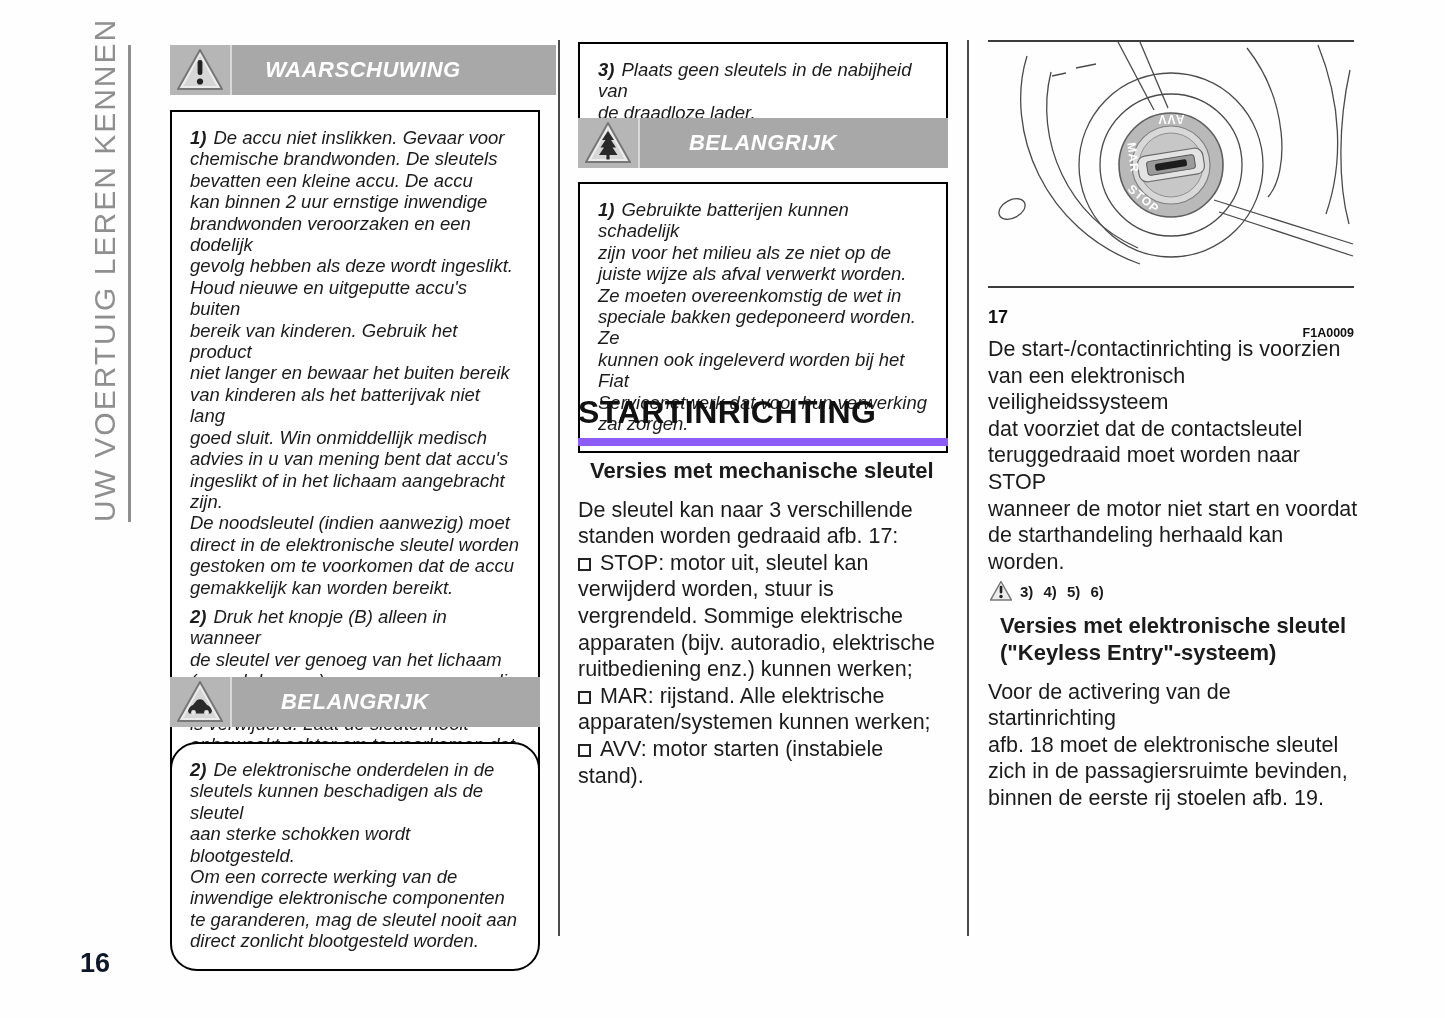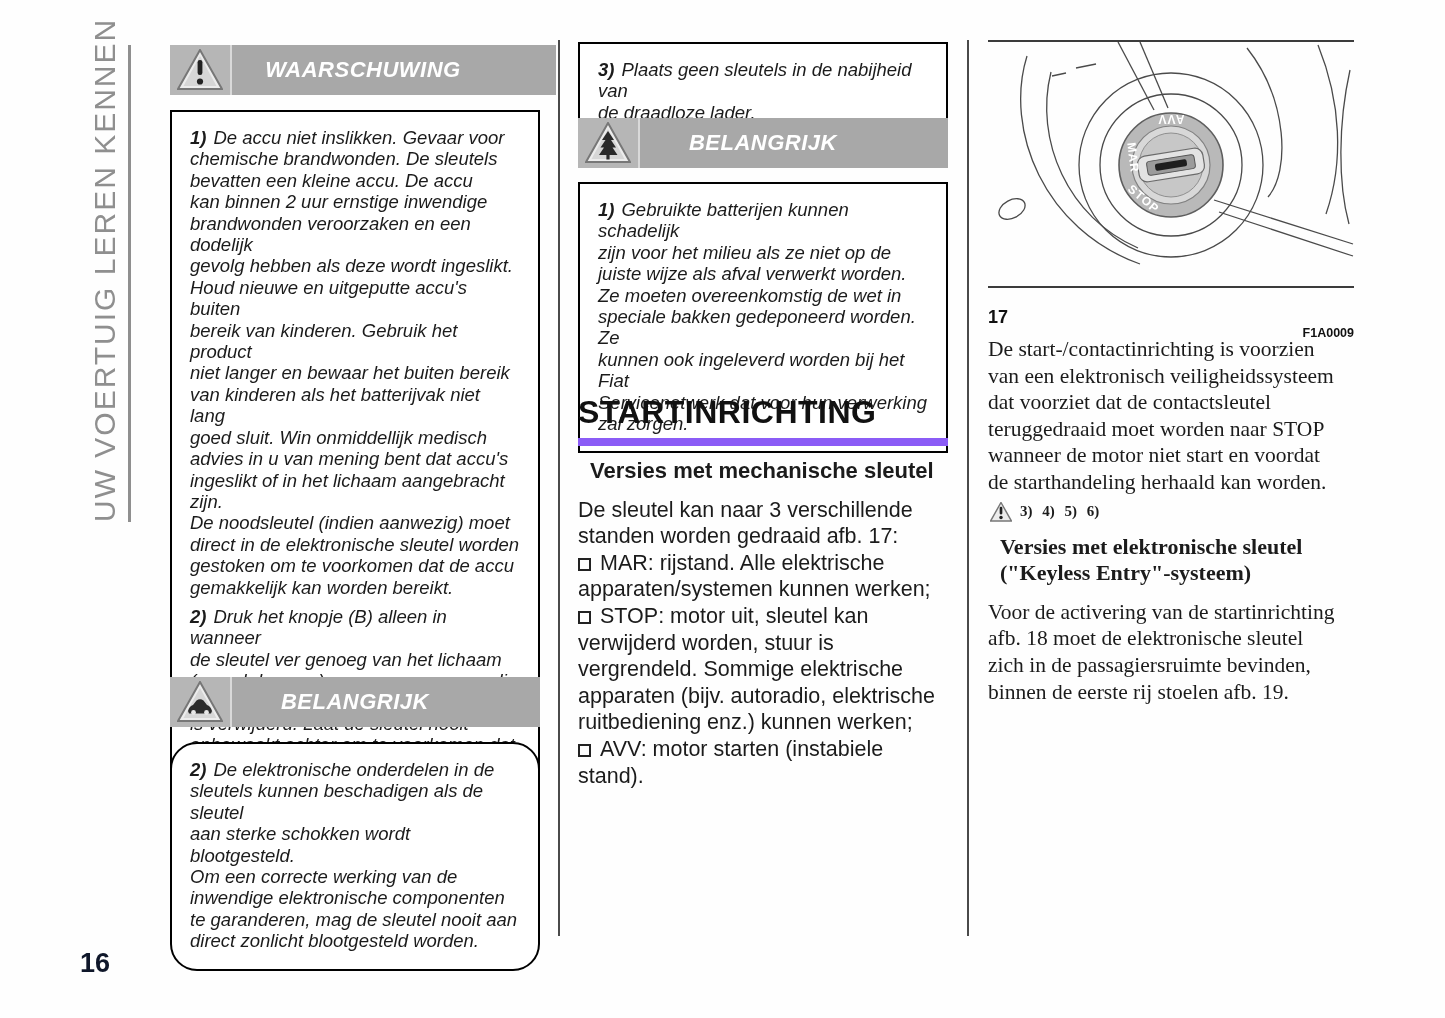--- a/index.html
+++ b/index.html
@@ -162,27 +162,27 @@
 kunnen ook ingeleverd worden bij het Fiat
 Servicenetwerk dat voor hun verwerking
 zal zorgen.</span></p>
   </div>
 
   <div class="section" style="left:578px;top:394px;width:370px;">
     <h1 class="section-title">STARTINRICHTING</h1>
     <p class="bold-sub">Versies met mechanische sleutel</p>
     <p class="body-text wrap">De sleutel kan naar 3 verschillende
 standen worden gedraaid afb. 17:</p>
-    <p class="bullet-row"><span class="sq-bullet"></span><span class="wrap">MAR: rijstand. Alle elektrische
-apparaten/systemen kunnen werken;</span></p>
     <p class="bullet-row"><span class="sq-bullet"></span><span class="wrap">STOP: motor uit, sleutel kan
 verwijderd worden, stuur is
 vergrendeld. Sommige elektrische
 apparaten (bijv. autoradio, elektrische
 ruitbediening enz.) kunnen werken;</span></p>
+    <p class="bullet-row"><span class="sq-bullet"></span><span class="wrap">MAR: rijstand. Alle elektrische
+apparaten/systemen kunnen werken;</span></p>
     <p class="bullet-row"><span class="sq-bullet"></span><span class="wrap">AVV: motor starten (instabiele stand).</span></p>
   </div>
 
   <div class="figure-box">
     <svg width="366" height="244" viewBox="0 0 366 244">
       <g fill="none" stroke="#4a4a4a" stroke-width="1.3">
 
         <path d="M39,14 C16,88 56,188 152,222"></path>
         <path d="M63,30 C46,98 80,176 150,206"></path>
         <path d="M259,6 C300,58 302,130 280,155"></path>
@@ -217,21 +217,21 @@
         <text x="0" y="0" transform="translate(141,116) rotate(83)">MAR</text>
         <text x="0" y="0" transform="translate(153,160) rotate(40)">STOP</text>
       </g>
     </svg>
   </div>
   <div class="figure-caption">
     <span class="fig-num">17</span>
     <span class="fig-code">F1A0009</span>
   </div>
 
-  <div class="section" style="left:988px;top:336px;width:372px;font-family:Liberation Serif, serif;">
+  <div class="section" style="left:988px;top:336px;width:372px;">
     <p class="body-text wrap">De start-/contactinrichting is voorzien
 van een elektronisch veiligheidssysteem
 dat voorziet dat de contactsleutel
 teruggedraaid moet worden naar STOP
 wanneer de motor niet start en voordat
 de starthandeling herhaald kan worden.</p>
     <div class="note-refs">
       <svg width="22" height="20" viewBox="0 0 46 42">
         <polygon points="23,1 45,40 1,40" fill="#ececec" stroke="#777" stroke-width="3"></polygon>
         <rect x="20.2" y="10" width="5.6" height="16" rx="2.4" fill="#222"></rect>

